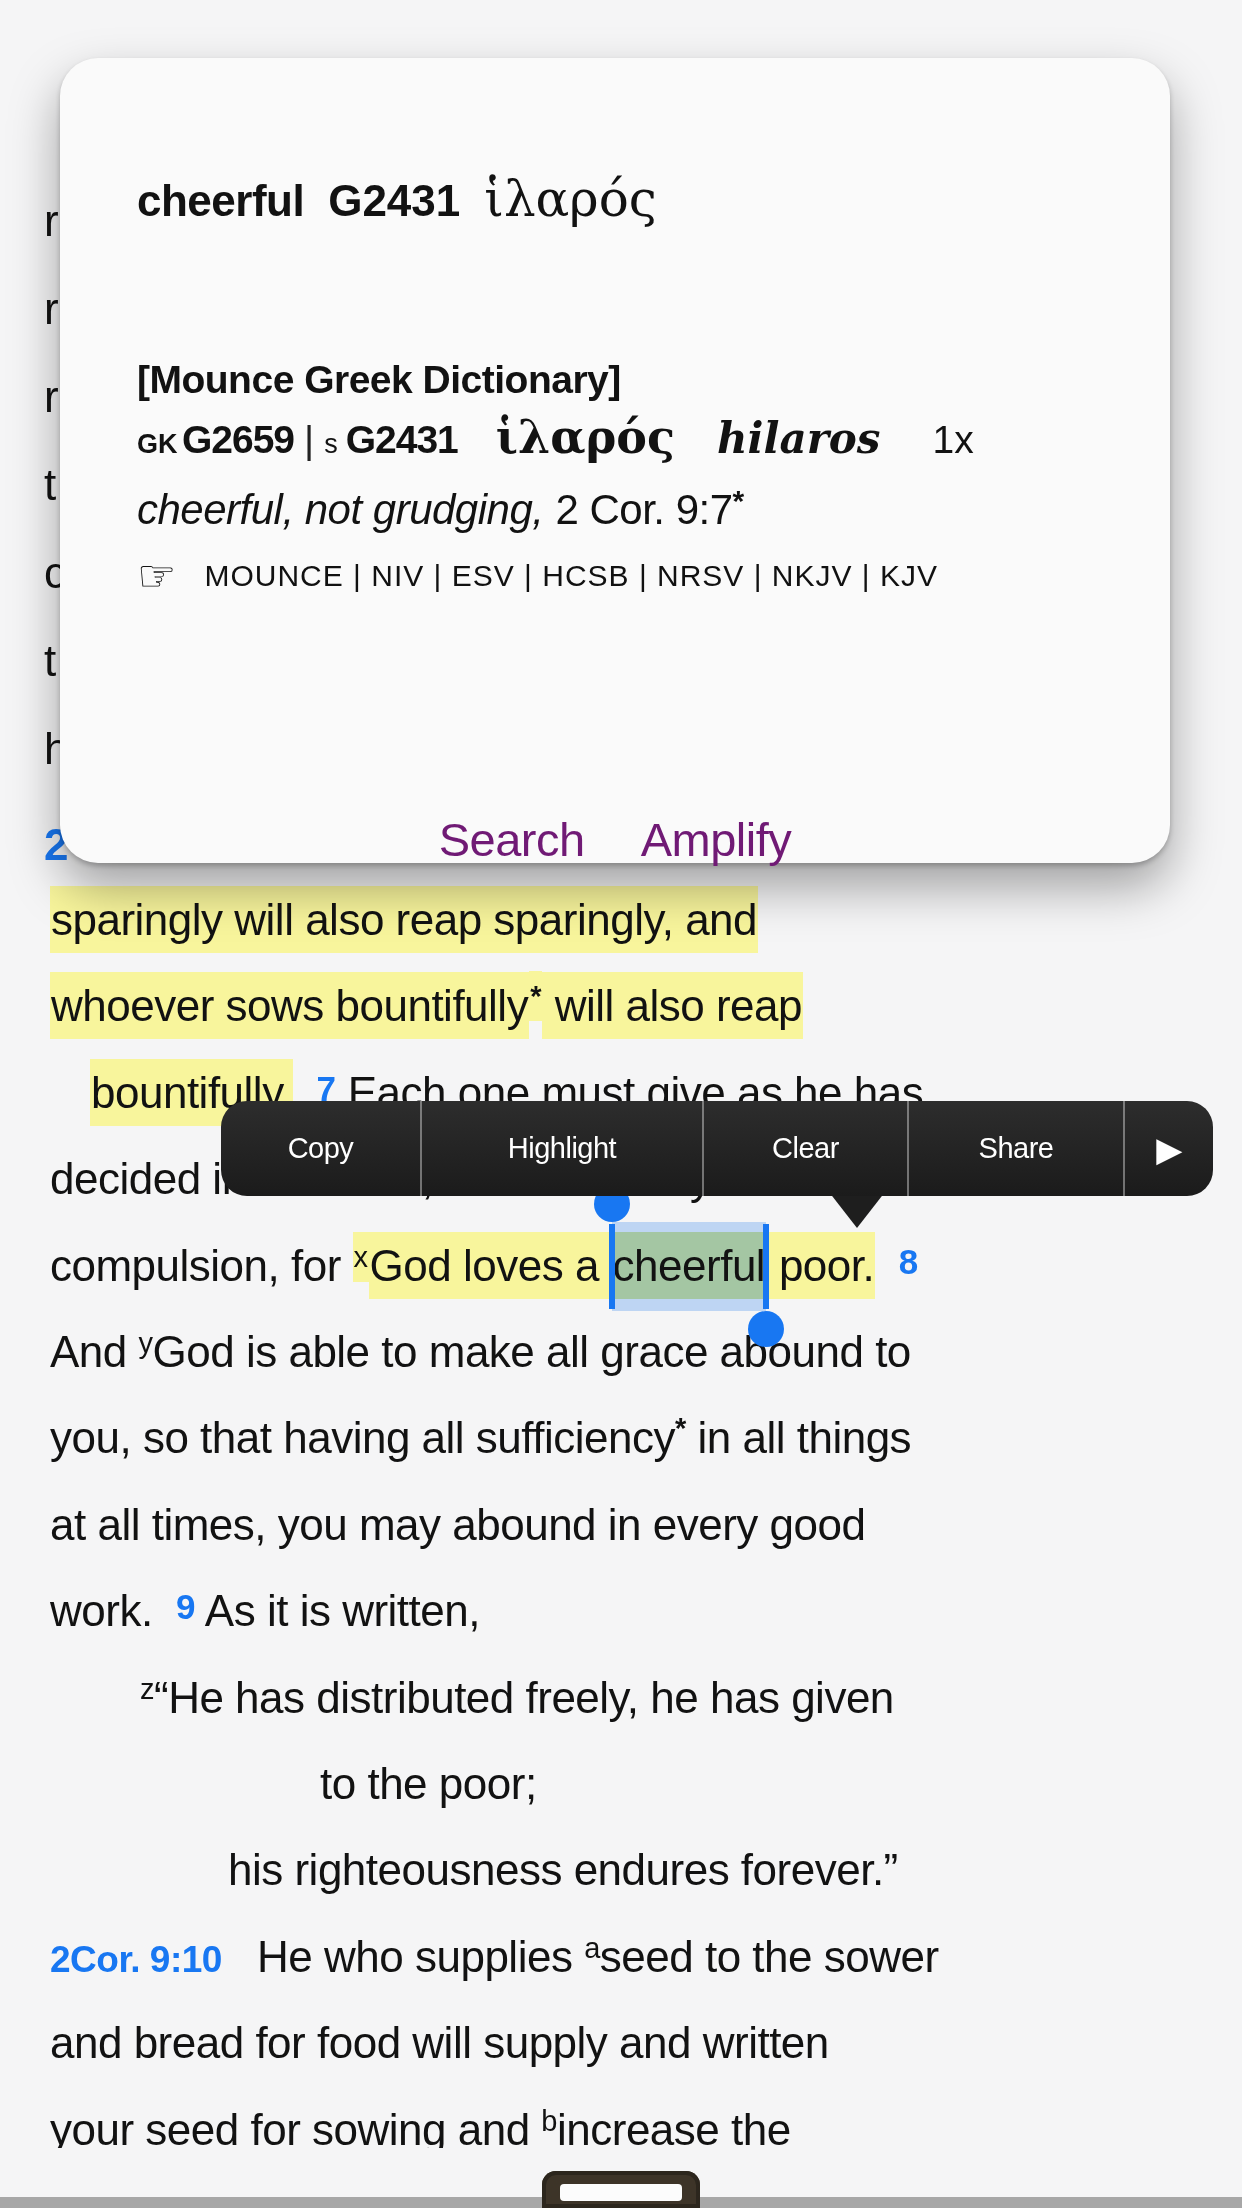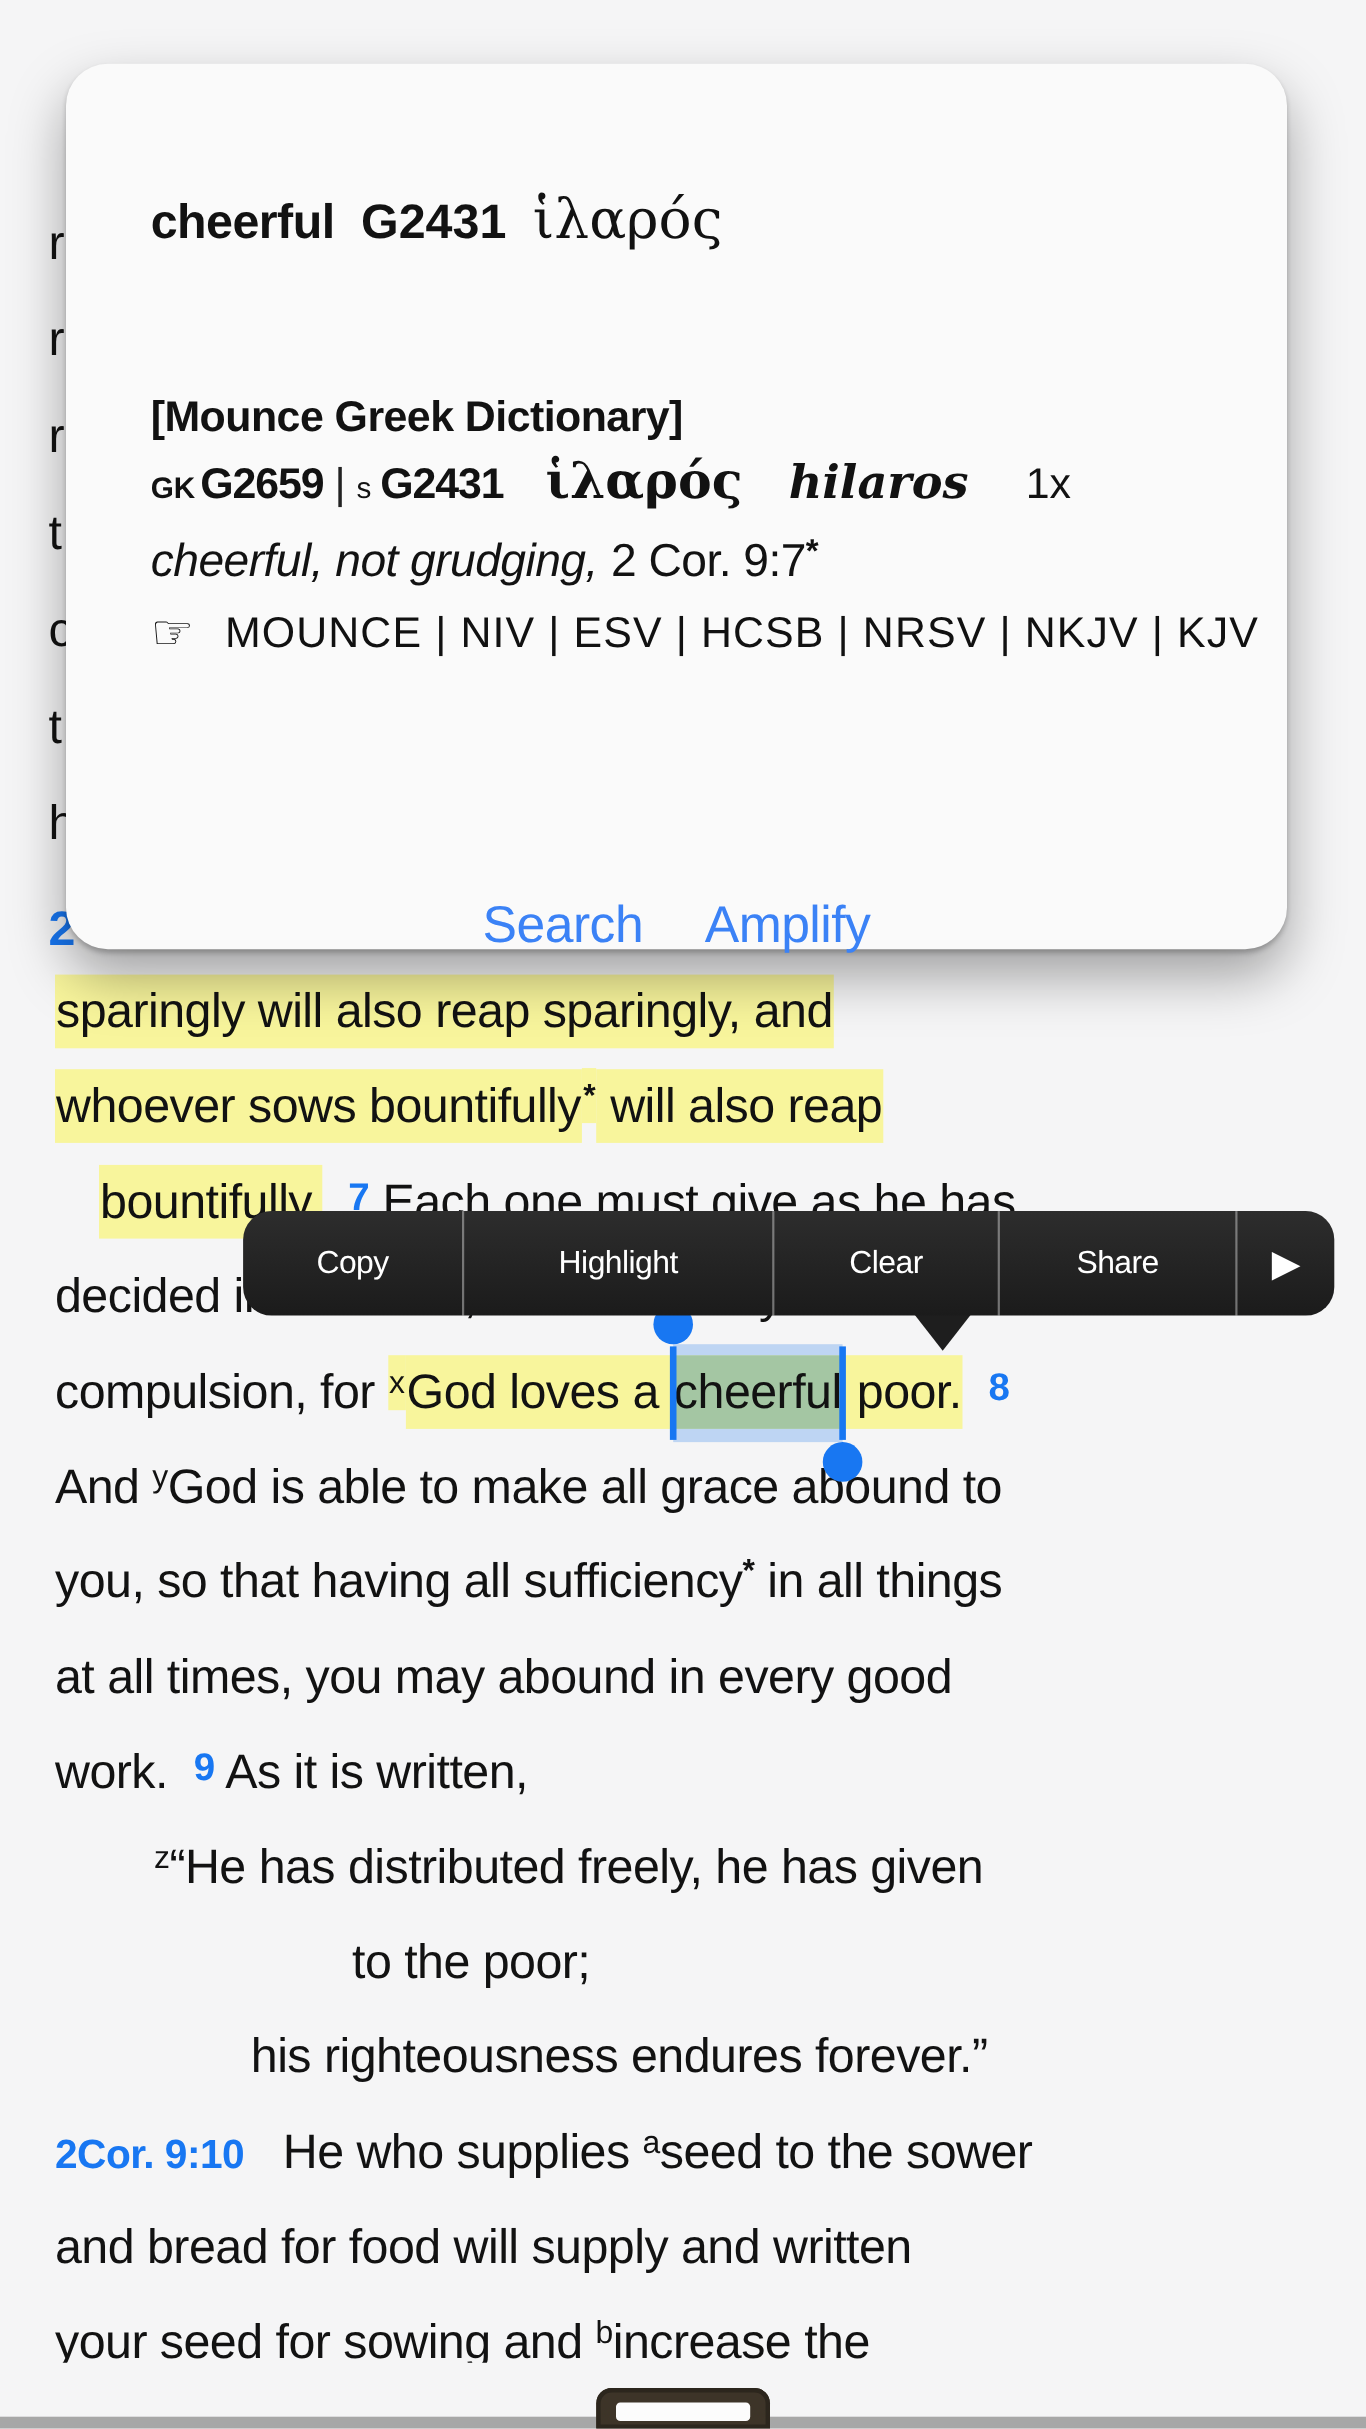--- a/index.html
+++ b/index.html
@@ -41,23 +41,23 @@
   .entry-row .slbl{font-size:27px;font-weight:normal;padding-right:8px;}
   .entry-row .greek{font-family:"DejaVu Serif",serif;font-size:46px;font-weight:bold;margin-left:38px;}
   .entry-row .translit{font-family:"DejaVu Serif",serif;font-size:42px;font-weight:bold;font-style:italic;margin-left:42px;}
   .entry-row .occ{font-size:39px;margin-left:52px;}
   .gloss-row{position:absolute;left:77px;top:428px;display:flex;align-items:baseline;font-size:42px;letter-spacing:-0.5px;}
   .gloss-row .it{font-style:italic;}
   .gloss-row .ref{margin-left:12px;}
   .gloss-row .mark{font-weight:bold;position:relative;top:-13px;font-size:30px;}
   .trans-row{position:absolute;left:77px;top:496px;display:flex;align-items:center;gap:28px;}
   .trans-row .hand{font-size:44px;line-height:44px;}
-  .trans-row .list{font-size:39px;letter-spacing:1px;color:#111;}
+  .trans-row .list{font-size:30px;letter-spacing:1px;color:#111;}
   .actions-row{position:absolute;left:0;top:754px;width:1110px;display:flex;justify-content:center;gap:56px;}
-  .action-btn{font-size:47px;color:#3b82f6;letter-spacing:-0.5px;cursor:pointer;}
+  .action-btn{font-size:47px;color:#701a75;letter-spacing:-0.5px;cursor:pointer;}
   
   .menu{
     position:absolute;left:221px;top:1101px;width:992px;height:95px;z-index:30;
     background:linear-gradient(#2d2d2d,#1b1b1b);border-radius:26px;display:flex;align-items:stretch;
   }
   .menu-item{
     display:flex;align-items:center;justify-content:center;color:#fff;font-size:29px;
     letter-spacing:-0.5px;border-right:2px solid rgba(255,255,255,.38);
   }
   .menu-item:last-child{border-right:none;}

